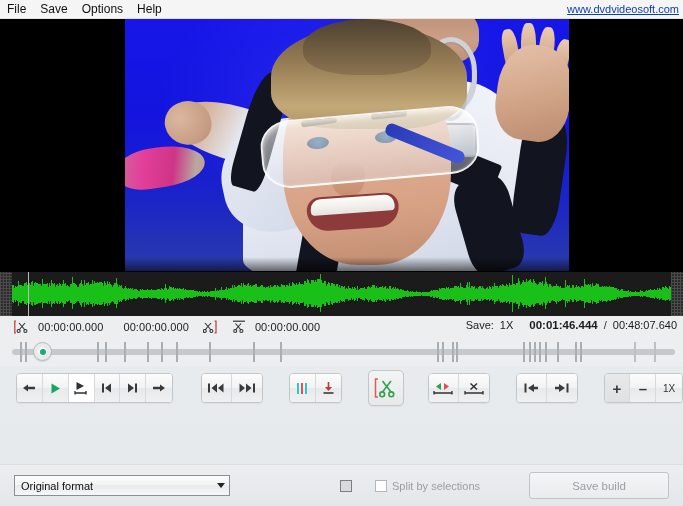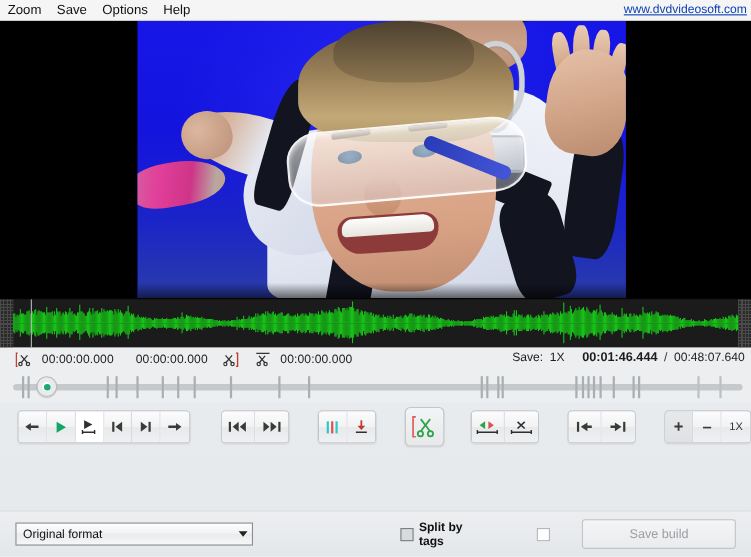--- a/index.html
+++ b/index.html
@@ -289,21 +289,20 @@
   .g{font-size:12px;line-height:1;color:#3a3a3a;}
   svg{display:block;}
 
   
   .bottombar{
     position:absolute;left:0;right:0;bottom:0;height:42px;
     display:flex;align-items:center;padding:0 14px;
     box-sizing:border-box;
     background:linear-gradient(to bottom,#eceef0,#e4e7ea);
     border-top:1px solid #dcdfe2;
-    gap:24px;
   }
   .combo{
     width:216px;height:21px;border:1px solid #8a8f94;
     background:linear-gradient(to bottom,#fdfdfd 0%,#f2f3f4 46%,#e9eaec 50%,#f6f7f8 100%);
     display:flex;align-items:center;justify-content:space-between;
     padding:0 4px 0 6px;box-sizing:border-box;font-size:11px;color:#111;
     cursor:pointer;
   }
   .caret{width:0;height:0;border-left:4px solid transparent;border-right:4px solid transparent;border-top:5px solid #222;}
   .chk-wrap{display:flex;align-items:center;margin-left:24px;cursor:pointer;}
@@ -322,21 +321,21 @@
     font-size:11.5px;color:#9b9fa3;cursor:default;
   }
 </style>
 </head>
 <body>
 
 <div class="app">
 
 
   <div class="menubar">
-    <div class="menu-item">Zoom</div>
+    <div class="menu-item">File</div>
     <div class="menu-item">Save</div>
     <div class="menu-item">Options</div>
     <div class="menu-item">Help</div>
     <div class="weblink">www.dvdvideosoft.com</div>
   </div>
 
   <div class="videoarea">
     <div class="video-frame">
       <div class="sky"></div>
       <div class="arm-left"></div>
@@ -1930,25 +1929,25 @@
   </div>
 
   <div class="bottombar">
     <div class="combo">
       <span>Original format</span>
       <span class="caret"></span>
     </div>
 
     <div class="chk-wrap" style="margin-left:110px;">
       <span class="chk"></span>
-      <span class="chk-label">Split by tags</span>
     </div>
 
     <div class="chk-wrap" style="margin-left:18px;">
       <span class="chk empty"></span>
+      <span class="chk-label dim">Split by selections</span>
     </div>
 
     <div class="savebtn">
       <span>Save build</span>
     </div>
   </div>
 
 </div>
 
 </body></html>

